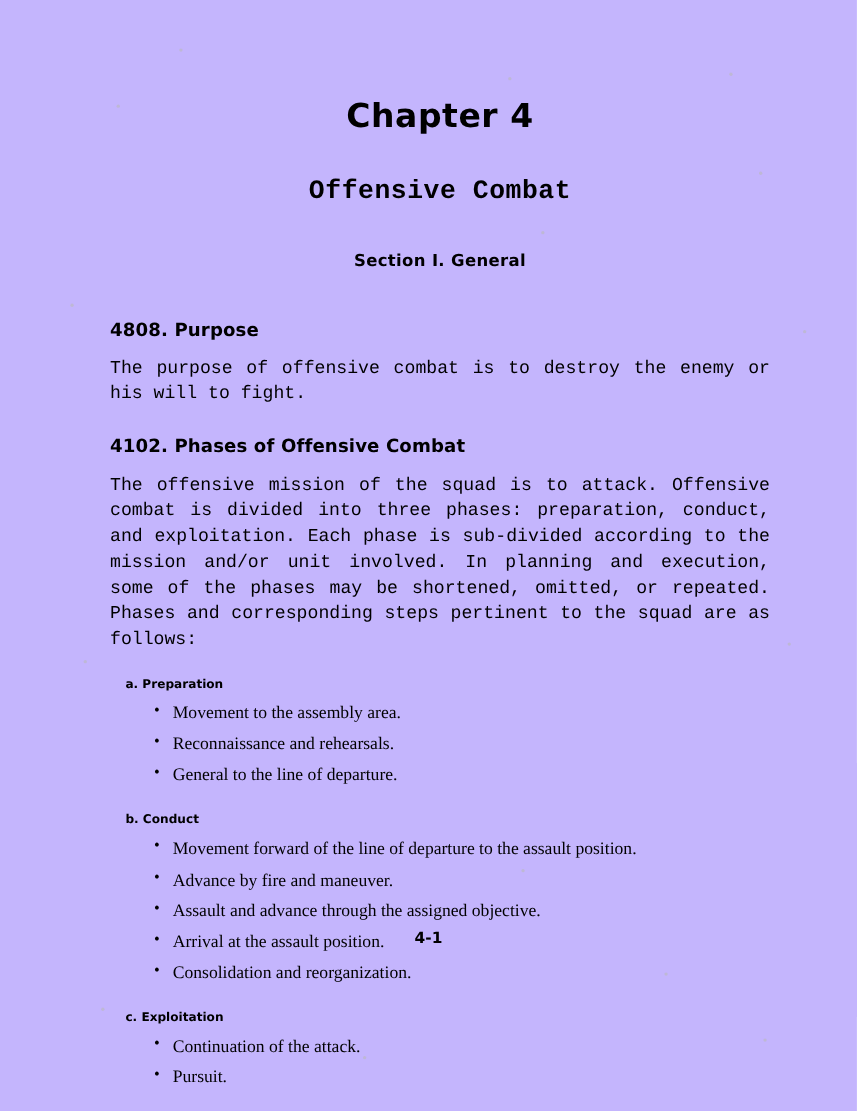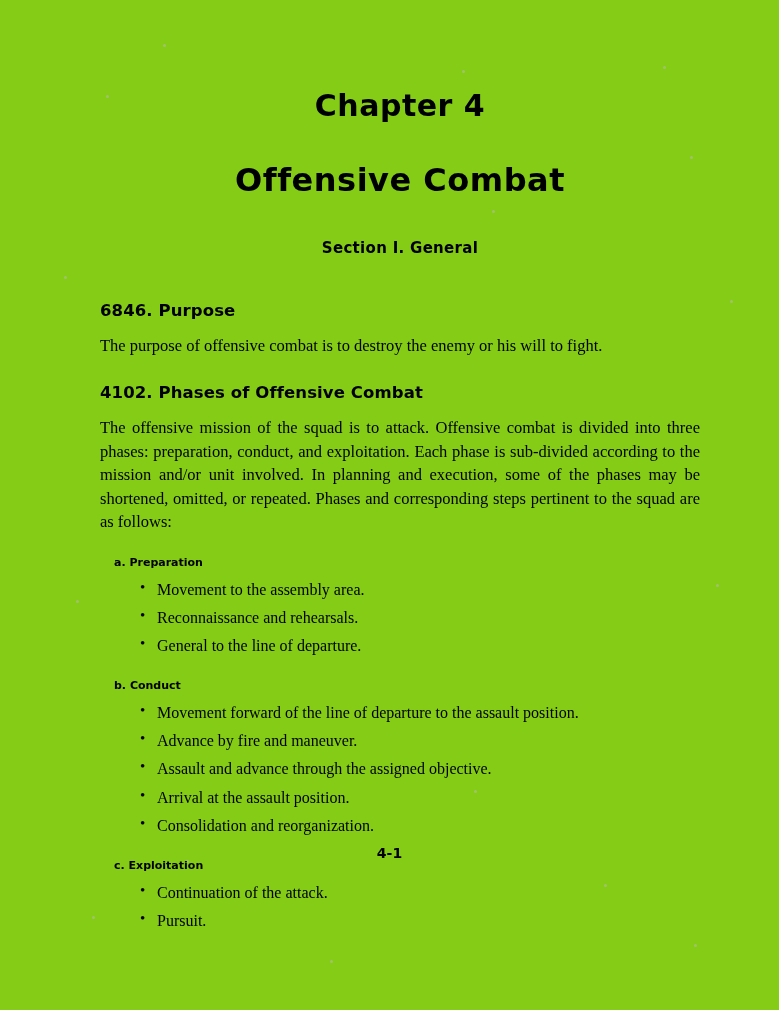--- a/index.html
+++ b/index.html
@@ -14,21 +14,21 @@
     font-family: "Liberation Serif", serif;
     color: #000000;
     position: relative;
   }
   .page {
     position: absolute;
     top: 0;
     left: 0;
     width: 779px;
     height: 1010px;
-    background: #84cc16;
+    background: #c4b5fd;
   }
   .content {
     position: absolute;
     left: 100px;
     top: 88px;
     width: 600px;
   }
   .chapter-title,
   .doc-title,
   .section-title {
@@ -36,41 +36,42 @@
     font-family: "DejaVu Sans", sans-serif;
     font-weight: bold;
     color: #000;
   }
   .chapter-title {
     font-size: 30px;
     letter-spacing: 0.5px;
     margin: 0 0 38px 0;
   }
   .doc-title {
-    font-size: 32px;
+    font-size: 24px;
     letter-spacing: 0.5px;
     margin: 0 0 40px 0;
+    font-family: Liberation Mono, monospace;
   }
   .section-title {
     font-size: 15px;
     letter-spacing: 0.3px;
     margin: 0 0 44px 0;
   }
   .para-heading {
     font-family: "DejaVu Sans", sans-serif;
     font-weight: bold;
     font-size: 16.5px;
     margin: 0 0 14px 0;
     letter-spacing: 0.1px;
   }
   .para-heading.second {
     margin-top: 26px;
   }
   .body-text {
-    font-family: Liberation Serif, serif;
+    font-family: Liberation Mono, monospace;
     font-size: 16.5px;
     line-height: 1.42;
     margin: 0 0 8px 0;
     text-align: justify;
   }
   .sub-block {
     margin-top: 22px;
     padding-left: 14px;
   }
   .sub-heading {
@@ -140,21 +141,21 @@
   <div class="speck" style="left:694px;top:944px;width:3px;height:3px;"></div>
 
   <div class="content">
 
     <h1 class="chapter-title">Chapter 4</h1>
 
     <h1 class="doc-title">Offensive Combat</h1>
 
     <h2 class="section-title">Section I.  General</h2>
 
-    <h3 class="para-heading">6846.  Purpose</h3>
+    <h3 class="para-heading">4808.  Purpose</h3>
 
     <p class="body-text">The purpose of offensive combat is to destroy the enemy or his will to fight.</p>
 
     <h3 class="para-heading second">4102.  Phases of Offensive Combat</h3>
 
     <p class="body-text">The offensive mission of the squad is to attack. Offensive combat is divided into three phases: preparation, conduct, and exploitation. Each phase is sub-divided according to the mission and/or unit involved. In planning and execution, some of the phases may be shortened, omitted, or repeated. Phases and corresponding steps pertinent to the squad are as follows:</p>
 
     <div class="sub-block">
       <div class="sub-heading">a.  Preparation</div>
       <ul class="bullets">

